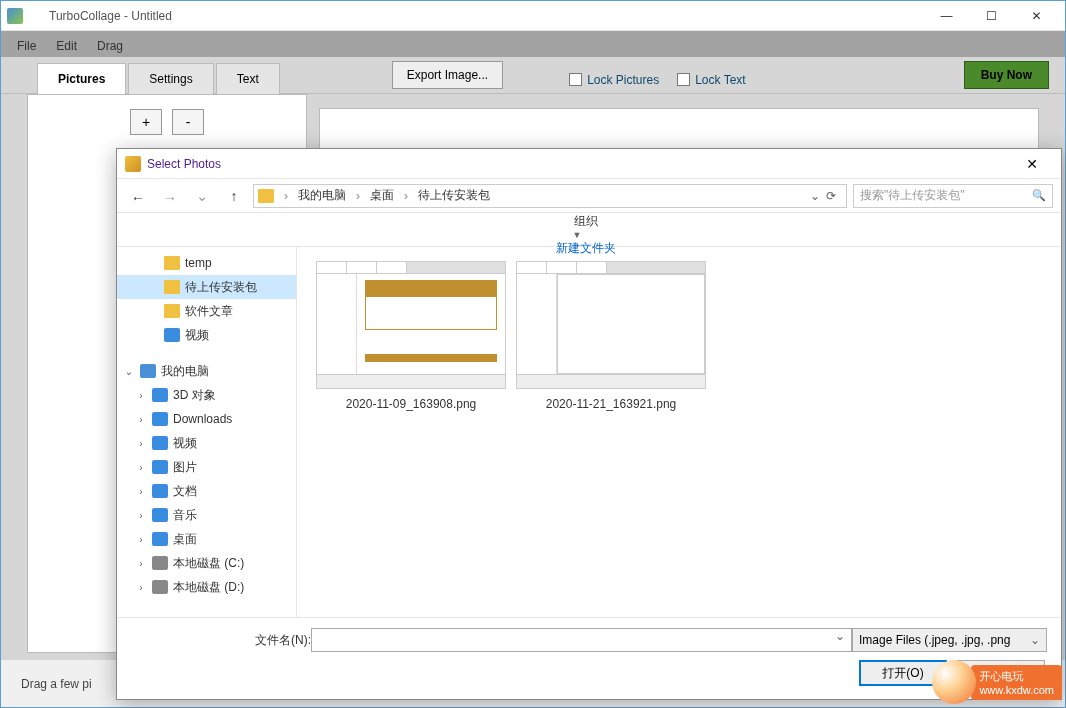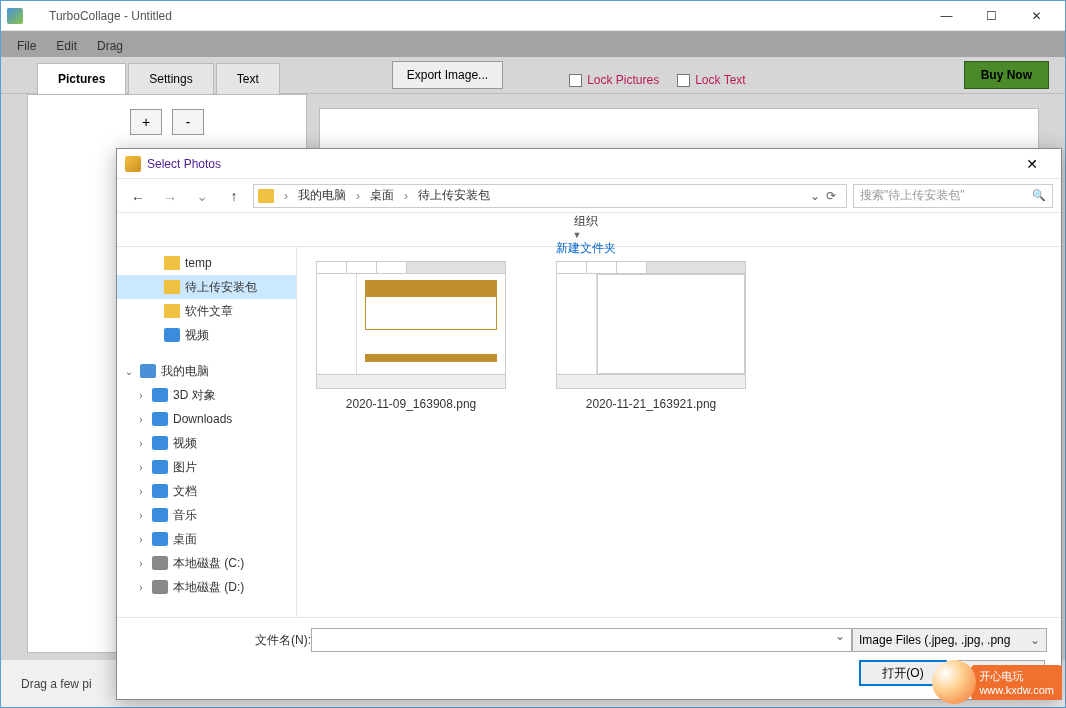--- a/index.html
+++ b/index.html
@@ -14,21 +14,21 @@
 .winbtn { width: 45px; height: 29px; display: flex; align-items: center; justify-content: center; color: #333; font-size: 12px; cursor: pointer; }
 
 .menubar { height: 27px; background: #a3a3a3; display: flex; align-items: flex-end; padding: 0 6px; border-bottom: 1px solid #d6d6d6; }
 .menu-item { padding: 4px 10px; font-size: 12px; color: #333; cursor: pointer; }
 
 .toolbar { height: 36px; background: #d6d6d6; display: flex; align-items: flex-end; padding: 0 16px 0 36px; border-bottom: 1px solid #bbb; }
 .tab { padding: 8px 20px; font-size: 12px; background: #e5e5e5; border: 1px solid #bbb; border-bottom: none; margin-right: 2px; cursor: pointer; position: relative; top: 1px; }
 .tab.active { background: #fff; font-weight: bold; }
 .toolbar-spacer { flex: 1; }
 .toolbar-btn { padding: 6px 14px; font-size: 12px; background: #eee; border: 1px solid #999; cursor: pointer; margin-bottom: 4px; margin-right: 40px; }
-.checkbox-group { display: flex; align-items: center; margin-right: 18px; margin-bottom: 6px; font-size: 12px; color: #be185d; }
+.checkbox-group { display: flex; align-items: flex-start; margin-right: 18px; margin-bottom: 6px; font-size: 12px; color: #0c4a6e; }
 .chk { width: 13px; height: 13px; border: 1px solid #777; margin-right: 5px; background: #fff; }
 .buy-now { padding: 6px 16px; font-size: 12px; background: #4a8a2a; color: #000000; border: 1px solid #2d5a18; cursor: pointer; margin-bottom: 4px; font-weight: bold; }
 
 .content-area { flex: 1; display: flex; background: #d6d6d6; }
 .side-panel { width: 280px; background: #fff; border: 1px solid #bbb; margin: 0 6px 6px 26px; display: flex; flex-direction: column; align-items: center; padding-top: 14px; }
 .panel-btns { display: flex; gap: 10px; }
 .sqbtn { width: 32px; height: 26px; border: 1px solid #999; background: #f5f5f5; font-size: 14px; display: flex; align-items: center; justify-content: center; cursor: pointer; }
 .canvas-area { flex: 1; background: #fff; border: 1px solid #bbb; margin: 14px 26px 6px 6px; }
 
 .statusbar { height: 48px; background: #f0f0f0; display: flex; align-items: center; padding: 0 20px; border-top: 1px solid #d6d6d6; font-size: 12px; color: #444; }
@@ -67,21 +67,21 @@
 .ti-arrow.spacer { visibility: hidden; }
 .ti-icon { width: 16px; height: 14px; margin: 0 5px; }
 .ti-icon.folder { background: #f0c040; border-radius: 1px; }
 .ti-icon.pc { background: #4a90d9; border-radius: 2px; }
 .ti-icon.disk { background: #888; border-radius: 2px; }
 .ti-icon.blue { background: #3a8dde; border-radius: 2px; }
 .ti-label { color: #333; }
 .indent1 { padding-left: 18px; }
 .indent2 { padding-left: 30px; }
 
-.file-list { flex: 1; padding: 14px; display: flex; align-items: flex-start; gap: 40px; }
+.file-list { flex: 1; padding: 14px; display: flex; align-items: flex-start; }
 .file-item { width: 200px; display: flex; flex-direction: column; align-items: center; cursor: pointer; }
 .thumb { width: 190px; height: 128px; border: 1px solid #ccc; background: #f8f8f8; position: relative; margin-bottom: 8px; display:flex; flex-direction:column; }
 .thumb-tb { height:12px; background:#e0e0e0; border-bottom:1px solid #ccc; display:flex; }
 .thumb-tab { width:30px; height:100%; background:#fff; border-right:1px solid #ccc; }
 .thumb-body { flex:1; display:flex; }
 .thumb-side { width:40px; background:#fff; border-right:1px solid #ddd; }
 .thumb-main { flex:1; background:#fff; position:relative; }
 .thumb-box { position:absolute; left:8px; top:6px; right:8px; height:50px; background:#fff; border:1px solid #c09030; }
 .thumb-box-head { height:16px; background:#c09030; }
 .thumb-bar { position:absolute; left:8px; bottom:12px; right:8px; height:8px; background:#c09030; }

